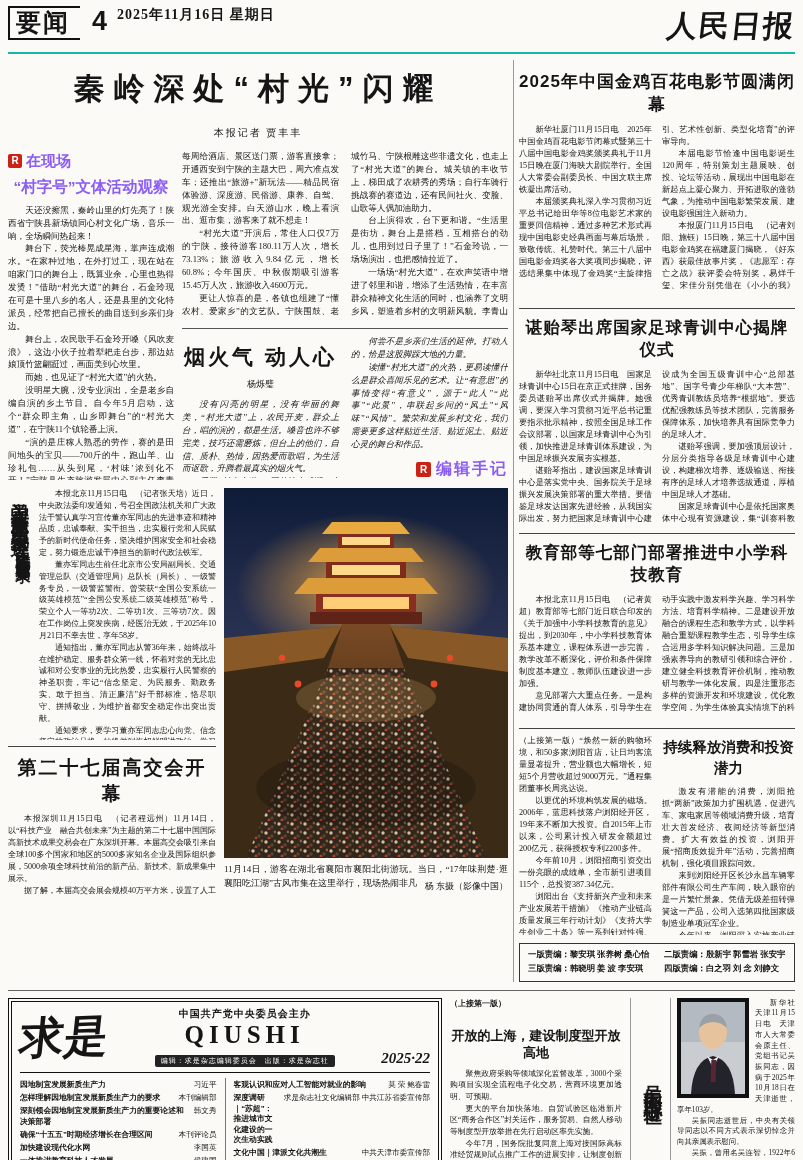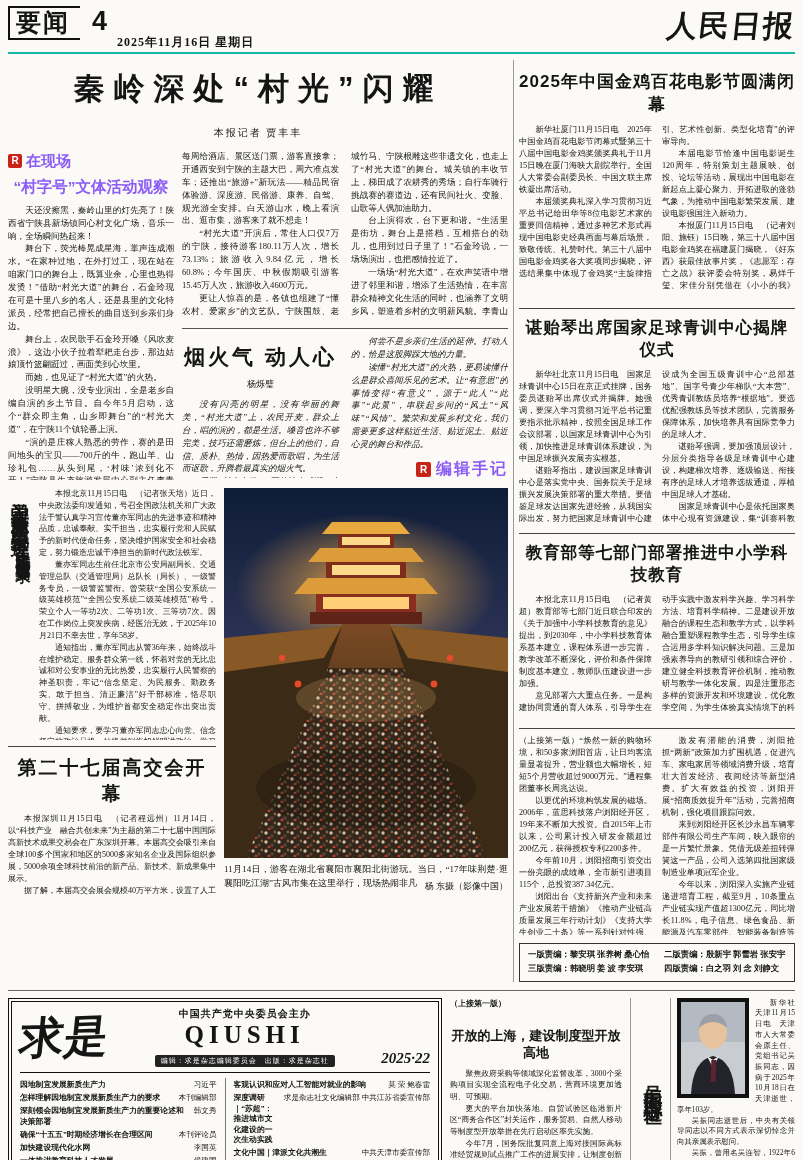--- a/index.html
+++ b/index.html
@@ -4,21 +4,21 @@
 <style>
   * { box-sizing: border-box; margin: 0; padding: 0; }
   html,body { background:#e9e7e0; }
   body { width:803px; height:1160px; margin:0 auto; font-family:"Liberation Serif","DejaVu Serif",serif; color:#151515; }
   .page { width:803px; height:1160px; background:#fbfaf6; padding:6px 8px 8px; overflow:hidden; position:relative; }
 
   
   .masthead-bar { display:flex; align-items:flex-start; border-bottom:2px solid #14b8a6; padding-bottom:4px; height:48px; }
   .section-box { font-family:"Liberation Sans","DejaVu Sans",sans-serif; font-weight:900; font-size:25px; letter-spacing:2px; border:2px solid #111; border-right:none; padding:1px 10px 1px 6px; line-height:1.1; }
   .page-num { font-family:"Liberation Sans",sans-serif; font-size:27px; font-weight:700; margin:0 10px 0 12px; }
-  .pub-date { font-size:12px; font-weight:700; margin-bottom:4px; letter-spacing:1px;margin-top:28px; }
+  .pub-date { font-size:14px; font-weight:700; margin-bottom:4px; letter-spacing:1px; }
   .masthead { margin-left:auto; font-size:30px; font-weight:900; transform:skewX(-6deg); letter-spacing:2px; font-family:"DejaVu Serif",serif; }
 
   
   .main { display:flex; margin-top:6px; }
   .vdiv { width:1px; background:#999; margin:0 5px; }
   .feature { width:500px; flex:none; }
   .rightcol { flex:1; min-width:0; }
 
   
   .f-head { text-align:center; padding:8px 0 2px; }
@@ -312,20 +312,21 @@
       <div class="hrule"></div>
 
       <div class="liuyang">
         <div class="col col1">
             <p class="para">（上接第一版）“焕然一新的购物环境，和50多家浏阳首店，让日均客流量显著提升，营业额也大幅增长，短短5个月营收超过9000万元。”通程集团董事长周兆达说。</p>
             <p class="para">以更优的环境构筑发展的磁场。2006年，蓝思科技落户浏阳经开区，19年来不断加大投资。自2015年上市以来，公司累计投入研发金额超过200亿元，获得授权专利2200多件。</p>
             <p class="para">今年前10月，浏阳招商引资交出一份亮眼的成绩单，全市新引进项目115个，总投资387.34亿元。</p>
             <p class="para">浏阳出台《支持新兴产业和未来产业发展若干措施》《推动产业链高质量发展三年行动计划》《支持大学生创业二十条》等一系列针对性强、含金量高的政策措施，为企业发展提振了信心、增添了底气。</p>
           </div>
         <div class="col">
+          <h3>持续释放消费和投资潜力</h3>
           <div>
               <p class="para">激发有潜能的消费，浏阳抢抓“两新”政策加力扩围机遇，促进汽车、家电家居等领域消费升级，培育壮大首发经济、夜间经济等新型消费。扩大有效益的投资，浏阳开展“招商质效提升年”活动，完善招商机制，强化项目跟踪问效。</p>
               <p class="para">来到浏阳经开区长沙永昌车辆零部件有限公司生产车间，映入眼帘的是一片繁忙景象。凭借无级差扭转弹簧这一产品，公司入选第四批国家级制造业单项冠军企业。</p>
               <p class="para">今年以来，浏阳深入实施产业链递进培育工程，截至9月，10条重点产业链实现产值超1300亿元，同比增长11.8%，电子信息、绿色食品、新能源及汽车零部件、智能装备制造等产业链产值（营收）均实现两位数增长。</p>
             </div>
         </div>
       </div>
 
       <div class="editors">
         <div>

